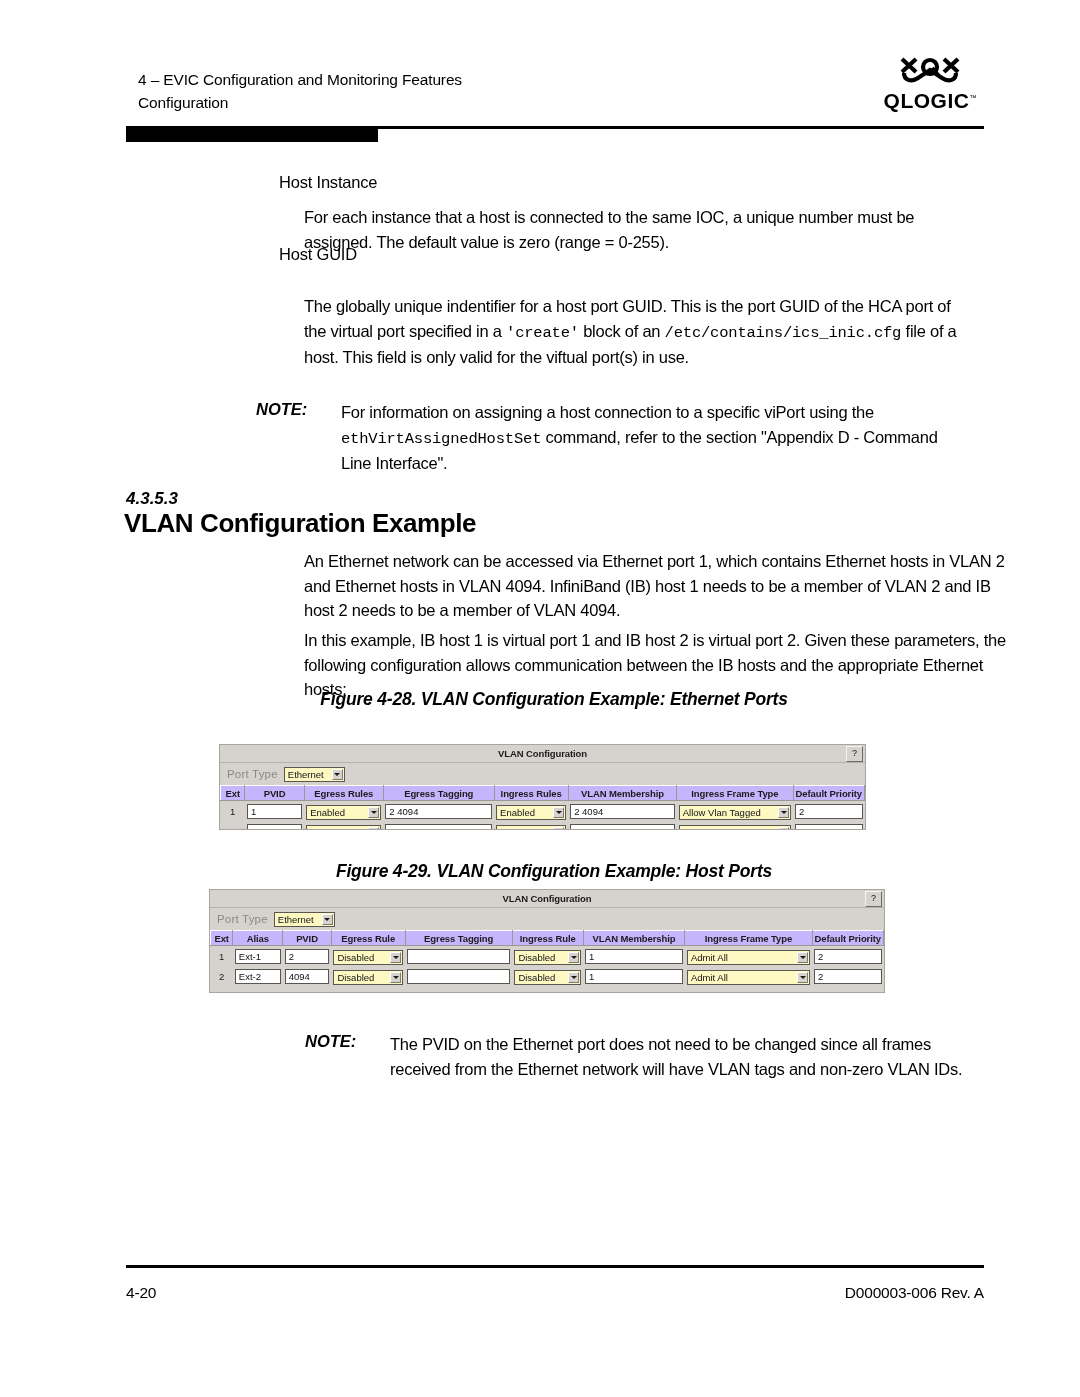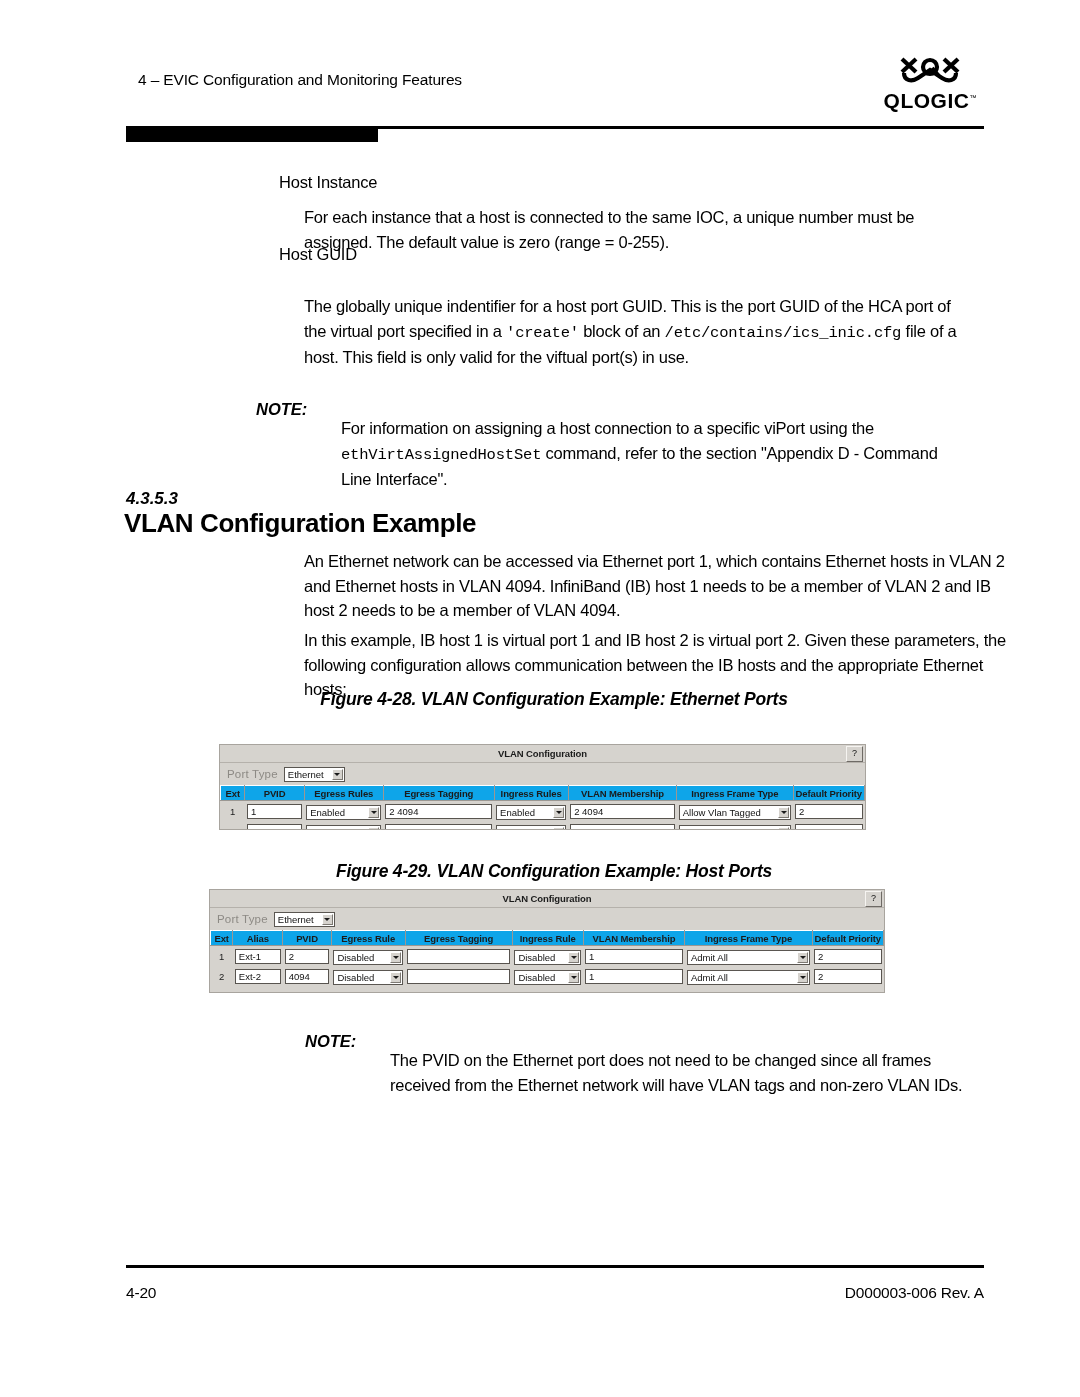--- a/index.html
+++ b/index.html
@@ -101,21 +101,20 @@
     position: absolute;
     font-style: italic;
     font-weight: bold;
     font-size: 16.5px;
   }
   .note-body {
     position: absolute;
     font-size: 16.5px;
     line-height: 24.5px;
     letter-spacing: -0.25px;
-    margin-top: 16px;
   }
 
   
   .sec-num {
     position: absolute;
     left: 126px;
     top: 489px;
     font-size: 17px;
     font-weight: bold;
     font-style: italic;
@@ -189,21 +188,21 @@
     padding-left: 7px;
     background: #d6d3ce;
   }
   .porttype-label {
     font-size: 11.5px;
     color: #8d8a85;
     letter-spacing: 0.2px;
     margin-right: 6px;
   }
   .combo {
-    background: #ffffff;
+    background: #fef9c3;
     border: 1px solid #5a5651;
     height: 15px;
     display: inline-flex;
     align-items: center;
     font-size: 9.5px;
     color: #111;
     padding-left: 3px;
     box-sizing: border-box;
     position: relative;
   }
@@ -226,21 +225,21 @@
     border-left: 3px solid transparent;
     border-right: 3px solid transparent;
     border-top: 3px solid #1a1a1a;
     display: block;
   }
   .combo.disabled { color: #8d8a85; }
   .combo.disabled .arrow::after { border-top-color: #8d8a85; }
 
   .tbl { width: 100%; border-collapse: collapse; }
   .tbl th {
-    background: #0ea5e9;
+    background: #c4b5fd;
     border: 1px solid #ffffff;
     border-right-color: #9b9792;
     border-bottom-color: #9b9792;
     font-size: 9.5px;
     font-weight: bold;
     color: #1b1b1b;
     height: 14px;
     padding: 0 2px;
     letter-spacing: -0.1px;
     white-space: nowrap;
@@ -293,20 +292,21 @@
     letter-spacing: -0.2px;
   }
 </style>
 </head>
 <body>
 
 <div class="page">
 
   <div class="hdr-text">
     <div>4 – EVIC Configuration and Monitoring Features</div>
+    <div class="hdr-line2">Configuration</div>
   </div>
 
   <div class="logo">
     <svg class="logo-mark" width="64" height="30" viewBox="0 0 64 30">
       <g fill="none" stroke="#000" stroke-width="4.2">
         <path d="M4 4 L18 17"></path>
         <path d="M18 4 L4 17"></path>
         <path d="M46 4 L60 17"></path>
         <path d="M60 4 L46 17"></path>
         <path d="M6 18 C6 26 14 27 20 23 L32 15 L44 23 C50 27 58 26 58 18"></path>

